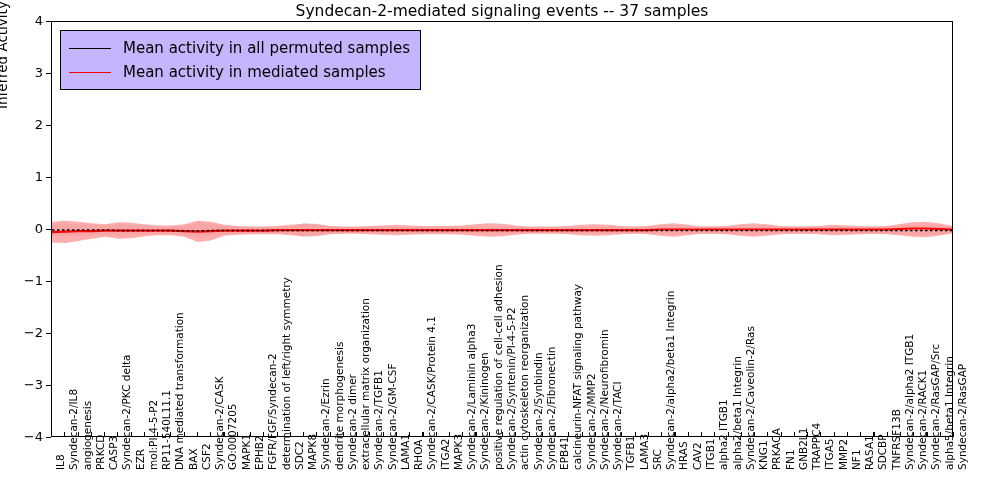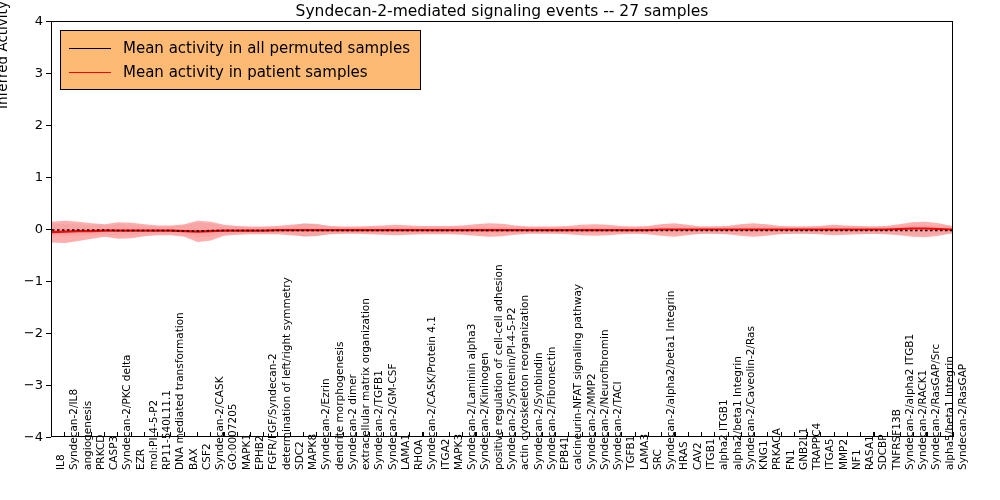--- a/index.html
+++ b/index.html
@@ -52,34 +52,34 @@
     transform:rotate(-90deg);
     line-height:10px;
   }
   .xtick-mark{
     position:absolute;height:5px;width:1.1px;background:#000;top:432px;
   }
 
   
   #legend{
     position:absolute;left:60px;top:30px;
-    border:1.2px solid #000;background:#fdba74;
+    border:1.2px solid #000;background:#c4b5fd;
     padding:5px 10px 5px 8px;
   }
   .legend-row{display:flex;align-items:center;height:24px;}
   .legend-swatch{width:42px;height:0;border-top:1.6px solid #000;margin-right:12px;}
   .legend-swatch.red{border-top-color:#ff0000;}
   .legend-text{font-size:15px;color:#000;white-space:nowrap;}
 </style>
 </head>
 <body>
 
 <div id="figure">
 
-  <div id="chart-title">Syndecan-2-mediated signaling events -- 27 samples</div>
+  <div id="chart-title">Syndecan-2-mediated signaling events -- 37 samples</div>
 
   <div id="y-axis-label">Inferred Activity</div>
 
   <div id="yticks-container">
       <div class="ytick-label" style="top: 432px; left: 5px; width: 38px;">−4</div>
       <div class="ytick-mark" style="top: 437px;"></div>
       <div class="ytick-label" style="top: 380px; left: 5px; width: 38px;">−3</div>
       <div class="ytick-mark" style="top: 385px;"></div>
       <div class="ytick-label" style="top: 328px; left: 5px; width: 38px;">−2</div>
       <div class="ytick-mark" style="top: 333px;"></div>
@@ -248,17 +248,17 @@
     </div>
 
 
   <div id="legend">
     <div class="legend-row">
       <span class="legend-swatch"></span>
       <span class="legend-text">Mean activity in all permuted samples</span>
     </div>
     <div class="legend-row">
       <span class="legend-swatch red"></span>
-      <span class="legend-text">Mean activity in patient samples</span>
+      <span class="legend-text">Mean activity in mediated samples</span>
     </div>
   </div>
 
 </div>
 
 </body></html>

